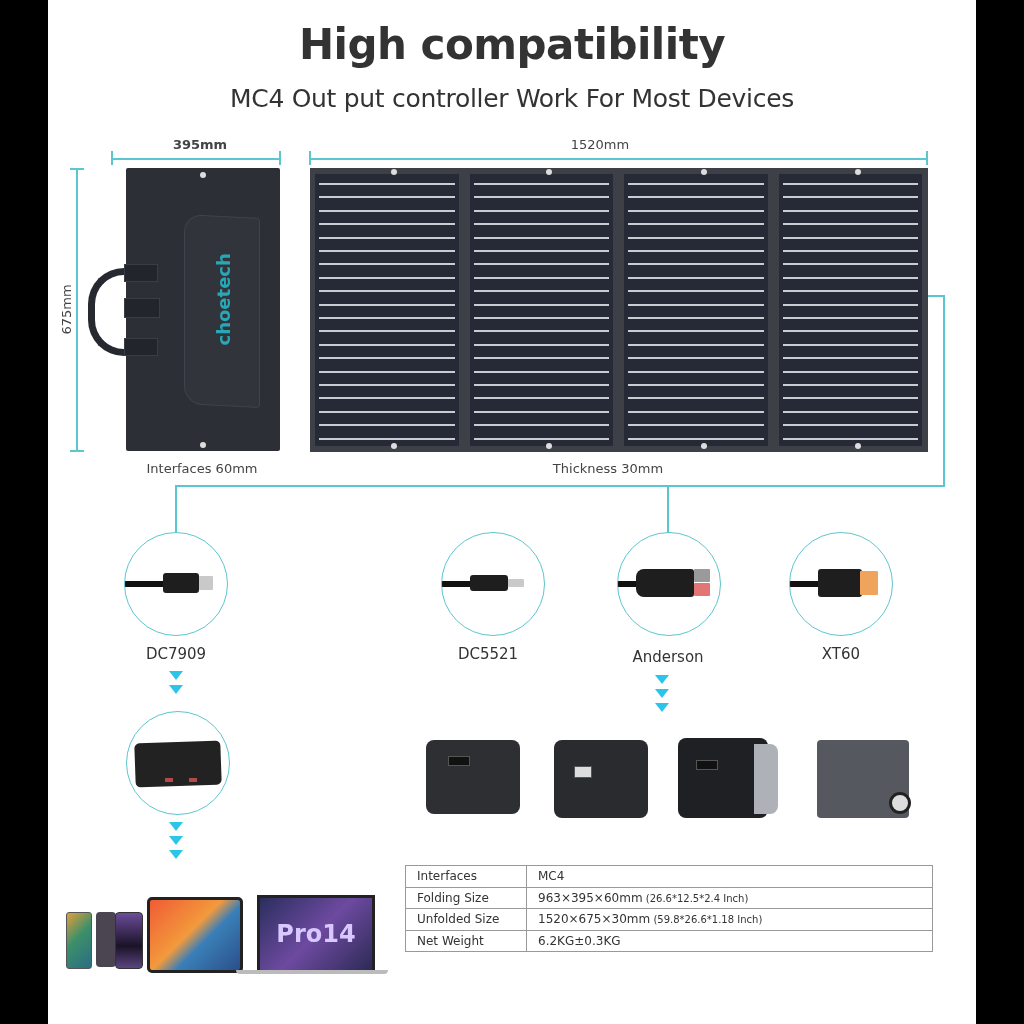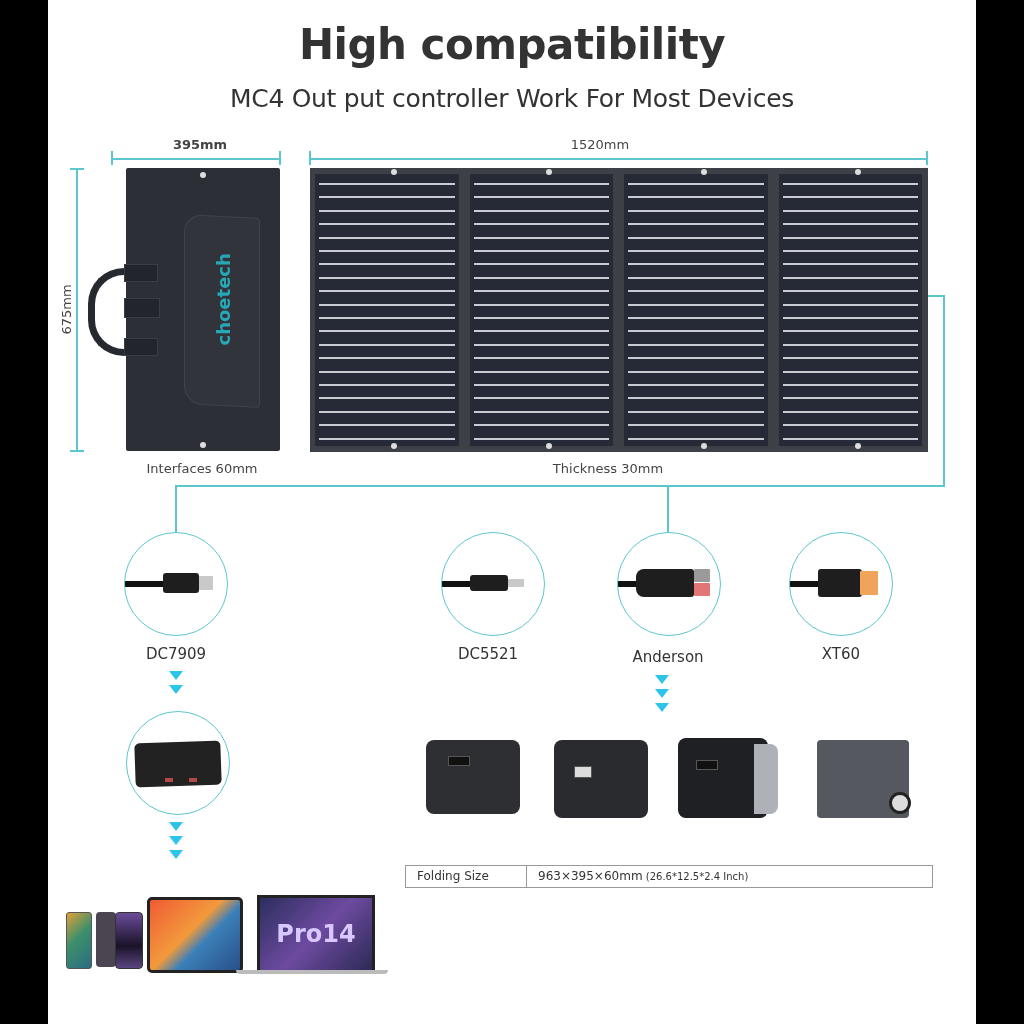--- a/index.html
+++ b/index.html
@@ -240,23 +240,35 @@
 <div class="station" style="left:678px;top:738px;width:90px;height:80px;background:#1f2024;">
   <div style="position:absolute;left:76px;top:6px;width:24px;height:70px;background:#aeb2b8;border-radius:0 8px 8px 0;"></div>
   <div class="screen" style="left:18px;top:22px;width:20px;height:8px;"></div>
 </div>
 <div class="station" style="left:817px;top:740px;width:92px;height:78px;background:#55585e;border-radius:4px;">
   <div style="position:absolute;left:72px;top:52px;width:16px;height:16px;border:3px solid #222;border-radius:50%;background:#ddd;"></div>
 </div>
 
 <table class="abs spec-table">
   <tbody>
+      <tr>
+    <td class="k">Interfaces</td>
+    <td><span>MC4</span><span class="small"></span></td>
+  </tr>
   <tr>
     <td class="k">Folding Size</td>
     <td><span>963×395×60mm</span><span class="small"> (26.6*12.5*2.4 Inch)</span></td>
+  </tr>
+  <tr>
+    <td class="k">Unfolded Size</td>
+    <td><span>1520×675×30mm</span><span class="small"> (59.8*26.6*1.18 Inch)</span></td>
+  </tr>
+  <tr>
+    <td class="k">Net Weight</td>
+    <td><span>6.2KG±0.3KG</span><span class="small"></span></td>
   </tr>
 </tbody>
   </table>
 
 <div class="abs rivet" style="left: 391px; top: 169px;"></div>
 <div class="abs rivet" style="left: 391px; top: 443px;"></div>
 <div class="abs rivet" style="left: 546px; top: 169px;"></div>
 <div class="abs rivet" style="left: 546px; top: 443px;"></div>
 <div class="abs rivet" style="left: 701px; top: 169px;"></div>
 <div class="abs rivet" style="left: 701px; top: 443px;"></div>

